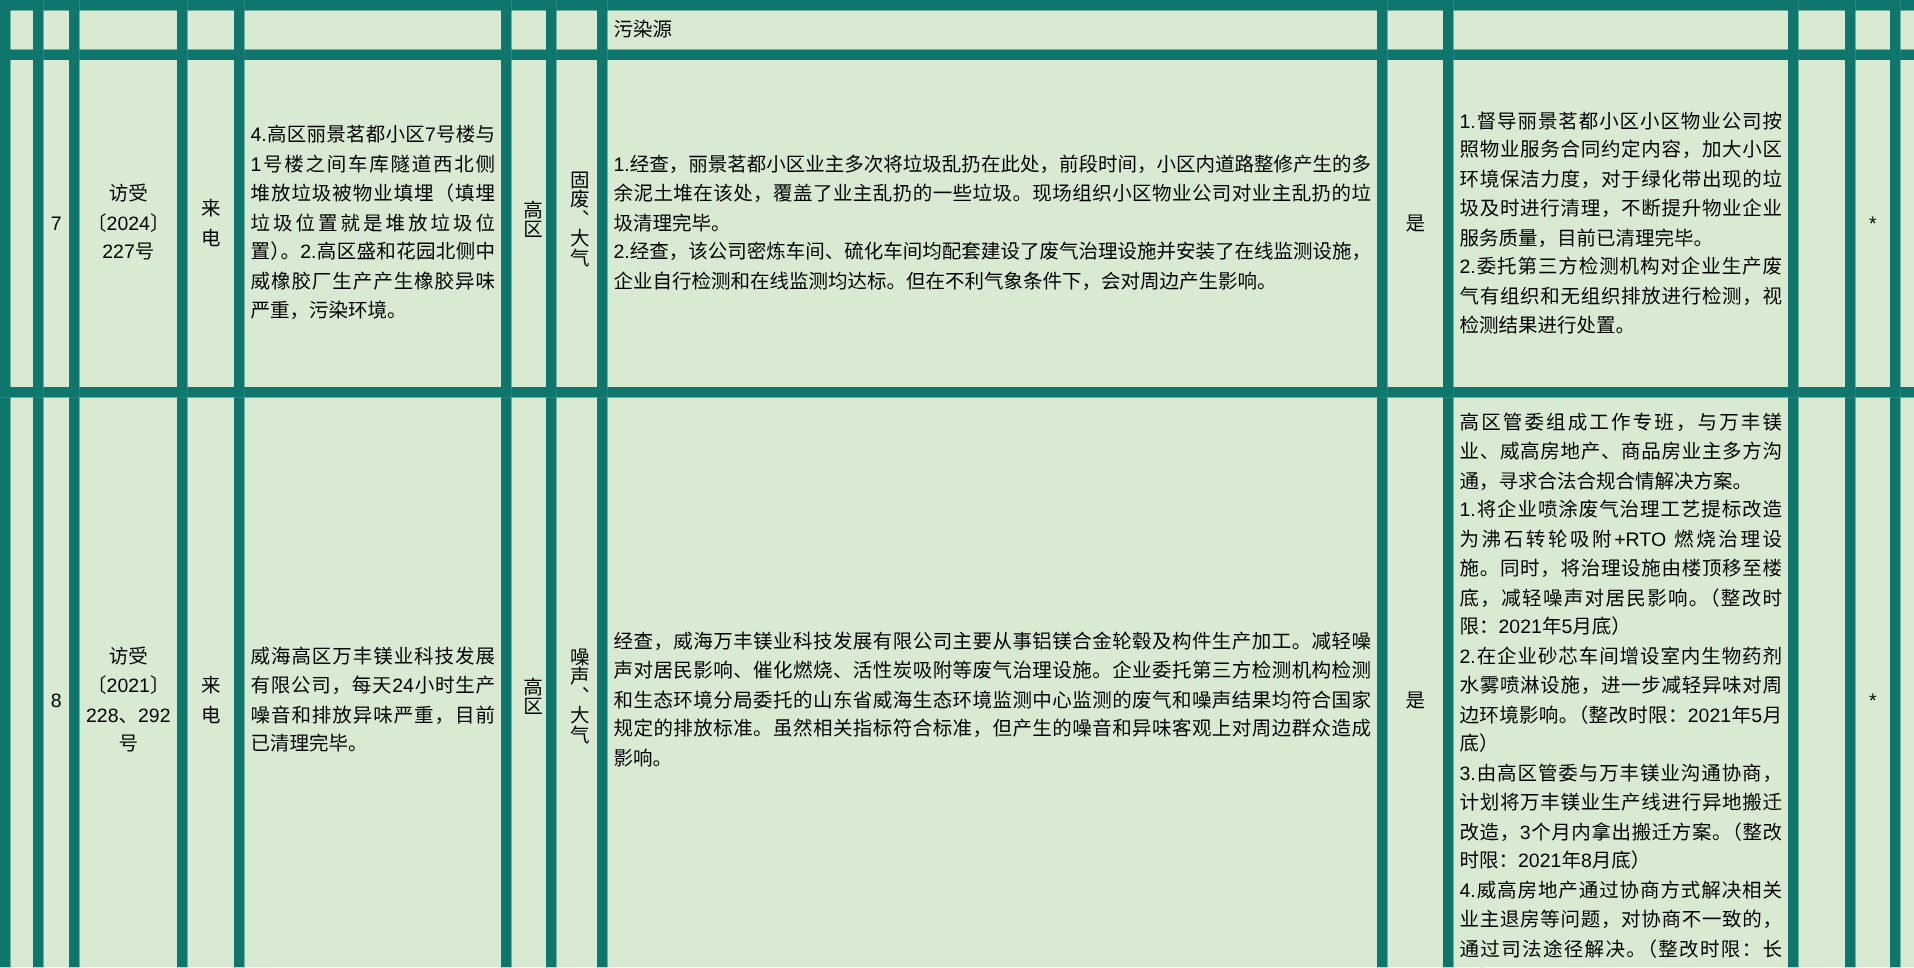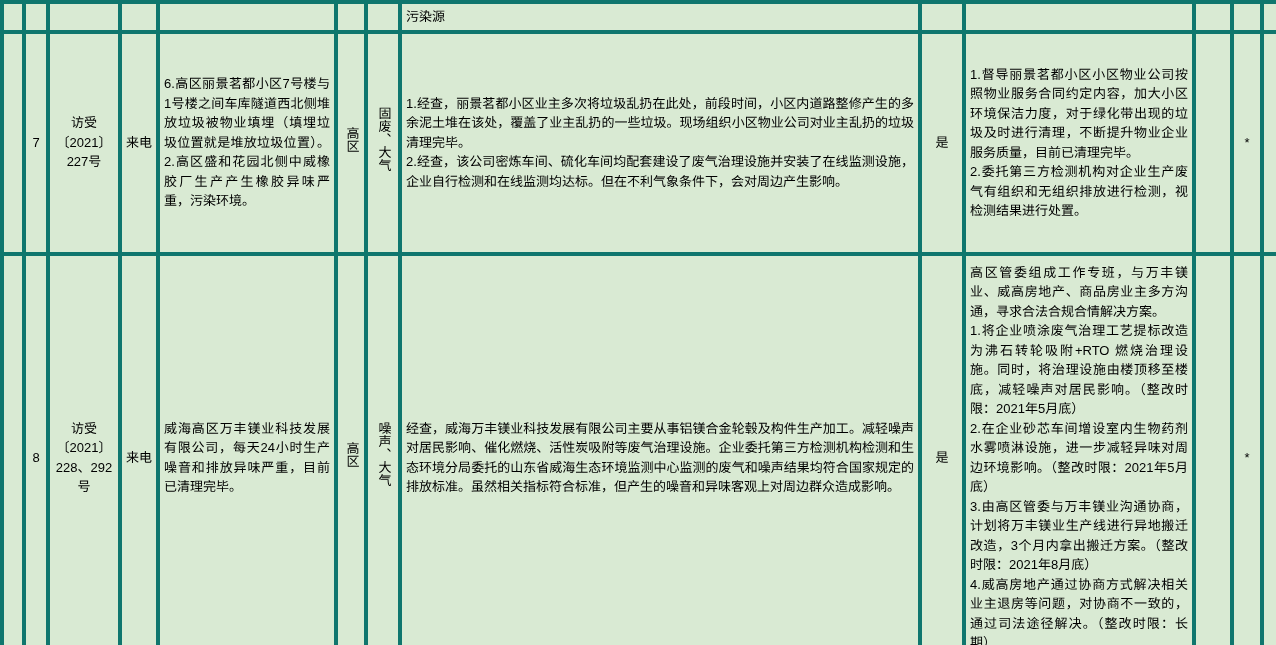--- a/index.html
+++ b/index.html
@@ -18,21 +18,21 @@
     overflow: hidden;
     position: relative;
     background: #ffffff;
   }
   table.grid {
     border-collapse: collapse;
     table-layout: fixed;
     width: 1276px;
   }
   table.grid td {
-    border: 4px solid #0f766e;
+    border: 7px solid #0f766e;
     background: #d9ead3;
     vertical-align: middle;
     padding: 3px 4px;
     font-size: 13px;
     line-height: 1.5;
     word-wrap: break-word;
     overflow-wrap: break-word;
     color: #000000;
   }
   
@@ -101,24 +101,24 @@
       <td></td>
       <td></td>
       <td></td>
       <td></td>
       <td></td>
     </tr>
 
     <tr class="row-7">
       <td></td>
       <td class="center">7</td>
-      <td class="center">访受〔2021〕227号</td>
+      <td class="center">访受〔2024〕227号</td>
       <td class="center">来电</td>
       <td class="just">
-            <span class="cell-text">6.高区丽景茗都小区7号楼与1号楼之间车库隧道西北侧堆放垃圾被物业填埋（填埋垃圾位置就是堆放垃圾位置）。2.高区盛和花园北侧中威橡胶厂生产产生橡胶异味严重，污染环境。</span>
+            <span class="cell-text">4.高区丽景茗都小区7号楼与1号楼之间车库隧道西北侧堆放垃圾被物业填埋（填埋垃圾位置就是堆放垃圾位置）。2.高区盛和花园北侧中威橡胶厂生产产生橡胶异味严重，污染环境。</span>
           </td>
       <td class="center"><span class="narrow-vert">高区</span></td>
       <td class="center"><span class="narrow-vert">固废、大气</span></td>
       <td class="just">
             <span class="cell-text">1.经查，丽景茗都小区业主多次将垃圾乱扔在此处，前段时间，小区内道路整修产生的多余泥土堆在该处，覆盖了业主乱扔的一些垃圾。现场组织小区物业公司对业主乱扔的垃圾清理完毕。
 2.经查，该公司密炼车间、硫化车间均配套建设了废气治理设施并安装了在线监测设施，企业自行检测和在线监测均达标。但在不利气象条件下，会对周边产生影响。</span>
           </td>
       <td class="center">是</td>
       <td class="just">
             <span class="cell-text">1.督导丽景茗都小区小区物业公司按照物业服务合同约定内容，加大小区环境保洁力度，对于绿化带出现的垃圾及时进行清理，不断提升物业企业服务质量，目前已清理完毕。

